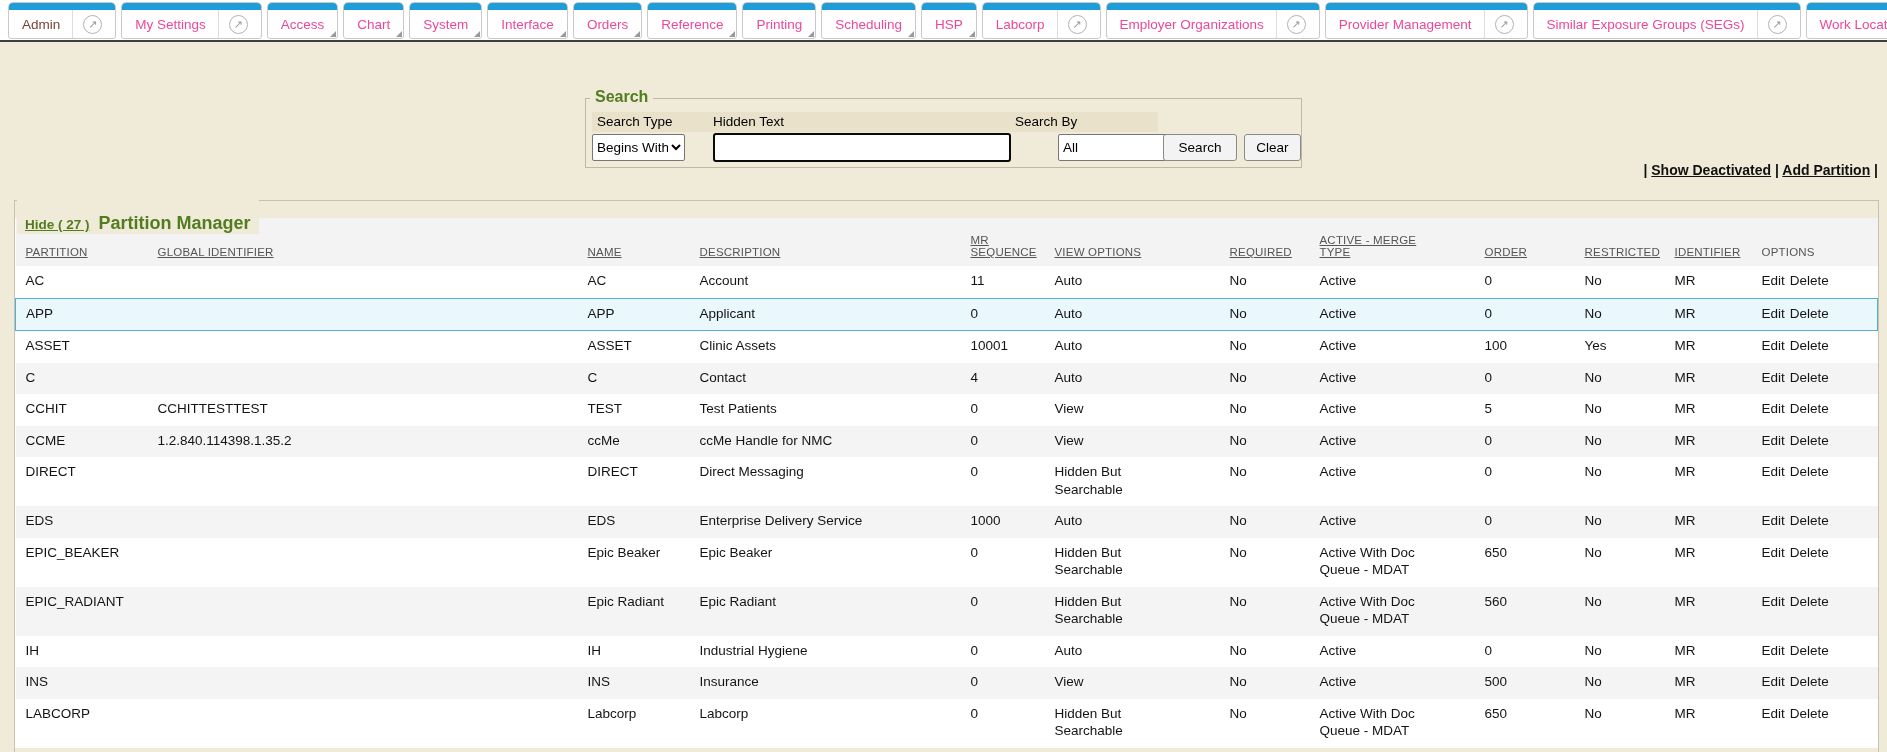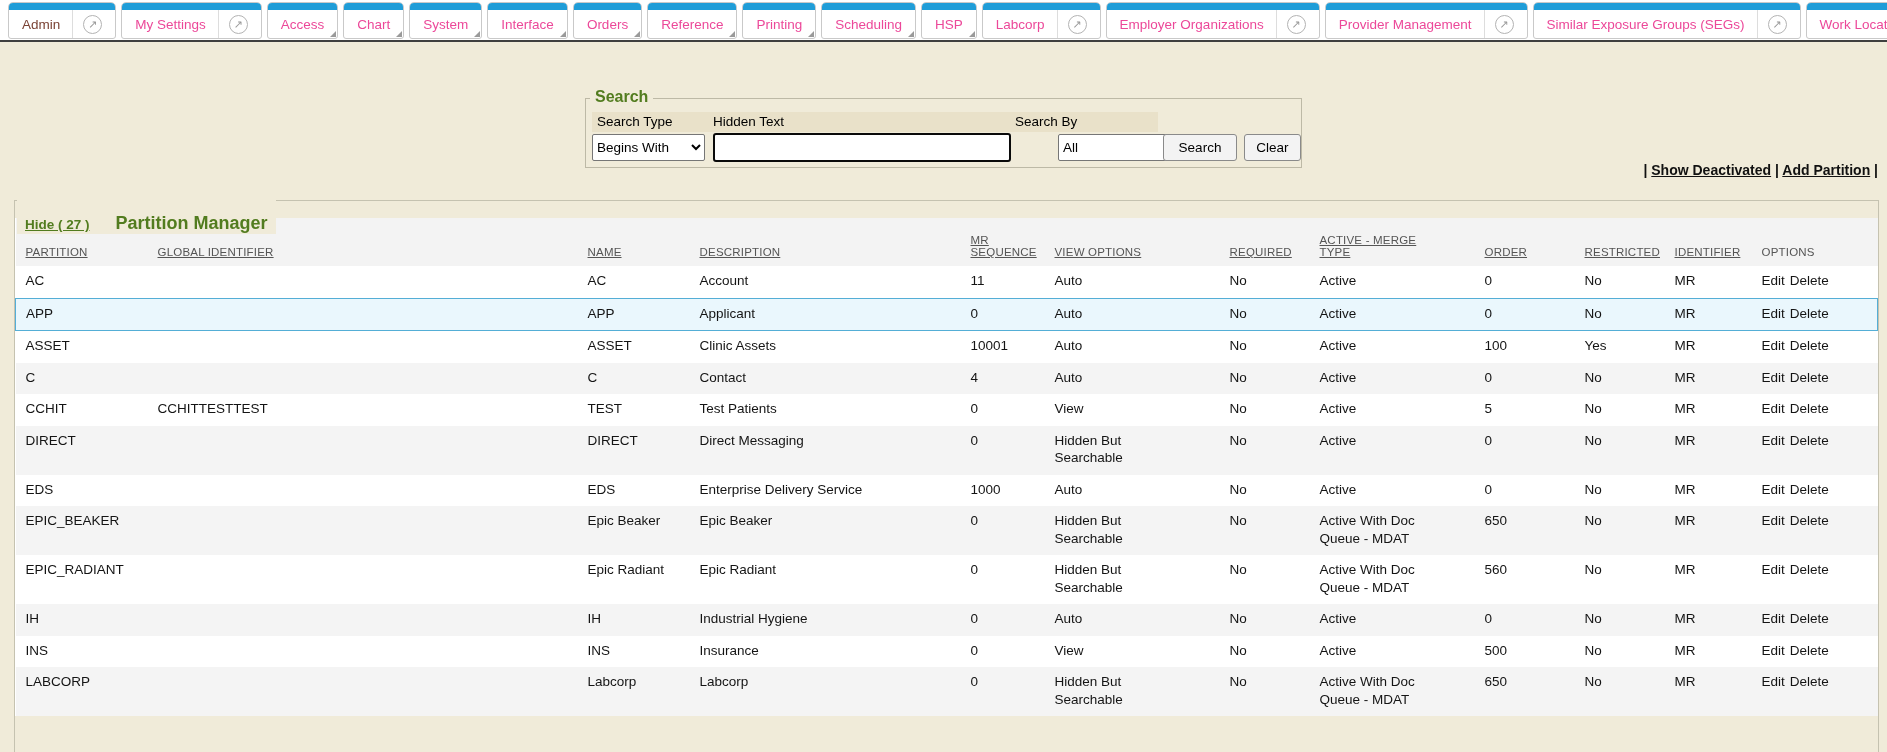--- a/index.html
+++ b/index.html
@@ -33,36 +33,36 @@
   .search-legend{position:absolute;top:-11px;left:4px;background:var(--beige);
     padding:0 5px;font-size:16px;font-weight:bold;color:var(--olive);}
   .sh-cell{position:absolute;top:13px;height:20px;background:var(--tan);
     font-size:13.5px;color:#000;line-height:20px;padding:0 5px;}
   .sh-type{left:6px;width:124px;}
   .sh-text{left:122px;width:304px;}
   .sh-by{left:424px;width:148px;}
   .sc{position:absolute;top:35px;height:27px;font-size:13.5px;
     font-family:"Liberation Sans",sans-serif;}
   select.sc{border:1px solid #767676;border-radius:2px;background:#fff;}
-  .sc-type{left:6px;width:113px;}
+  .sc-type{left:6px;width:93px;}
   .sc-text{left:127px;width:298px;top:34px;height:29px;border:2px solid #0a0a0a;
     border-radius:3px;padding:0 5px;font-size:14px;}
   .sc-by{left:424px;width:146px;margin-left:48px;}
   button.sc{border:1px solid #8a8a8a;border-radius:3px;background:#f3f3f3;cursor:pointer;}
   .sc-search{left:577px;width:74px;}
   .sc-clear{left:658px;width:57px;}
   
   .actions{position:absolute;top:120px;right:9px;font-size:14px;font-weight:bold;color:#111;padding-left:36px;}
   .actions a{color:#111;text-decoration:underline;cursor:pointer;}
   .actions .pipe{text-decoration:none;font-weight:bold;}
   
   .pm-fs{position:absolute;left:14px;top:158px;right:9px;height:600px;
     border:1px solid #c5c2b0;border-bottom:none;}
   .pm-legend{position:absolute;top:-14px;left:2px;background:var(--beige);
-    padding:0 8px;display:flex;align-items:baseline;gap:26px;}
+    padding:0 8px;display:flex;align-items:baseline;gap:9px;}
   .pm-hide{font-size:13.5px;font-weight:bold;color:var(--olive);
     text-decoration:underline;cursor:pointer;}
   .pm-title{font-size:18px;font-weight:bold;color:var(--olive);margin-top:26px;}
   
   table{border-collapse:collapse;table-layout:fixed;width:100%;margin-top:17px;
     background:#fff;}
   thead th{height:48px;vertical-align:bottom;text-align:left;background:#f3f3f3;
     font-size:11.5px;font-weight:normal;color:#555;padding:0 10px 8px 10px;
     white-space:pre-line;letter-spacing:.2px;}
   thead th.sortable{text-decoration:underline;cursor:pointer;}
@@ -332,20 +332,34 @@
             <td>0</td>
             <td>View</td>
             <td>No</td>
             <td>Active</td>
             <td>5</td>
             <td>No</td>
             <td>MR</td>
             <td><span class="opt-link">Edit</span><span class="opt-link">Delete</span></td>
           </tr>
           <tr>
+            <td>CCME</td>
+            <td>1.2.840.114398.1.35.2</td>
+            <td>ccMe</td>
+            <td>ccMe Handle for NMC</td>
+            <td>0</td>
+            <td>View</td>
+            <td>No</td>
+            <td>Active</td>
+            <td>0</td>
+            <td>No</td>
+            <td>MR</td>
+            <td><span class="opt-link">Edit</span><span class="opt-link">Delete</span></td>
+          </tr>
+          <tr>
             <td>DIRECT</td>
             <td></td>
             <td>DIRECT</td>
             <td>Direct Messaging</td>
             <td>0</td>
             <td>Hidden But
 Searchable</td>
             <td>No</td>
             <td>Active</td>
             <td>0</td>

